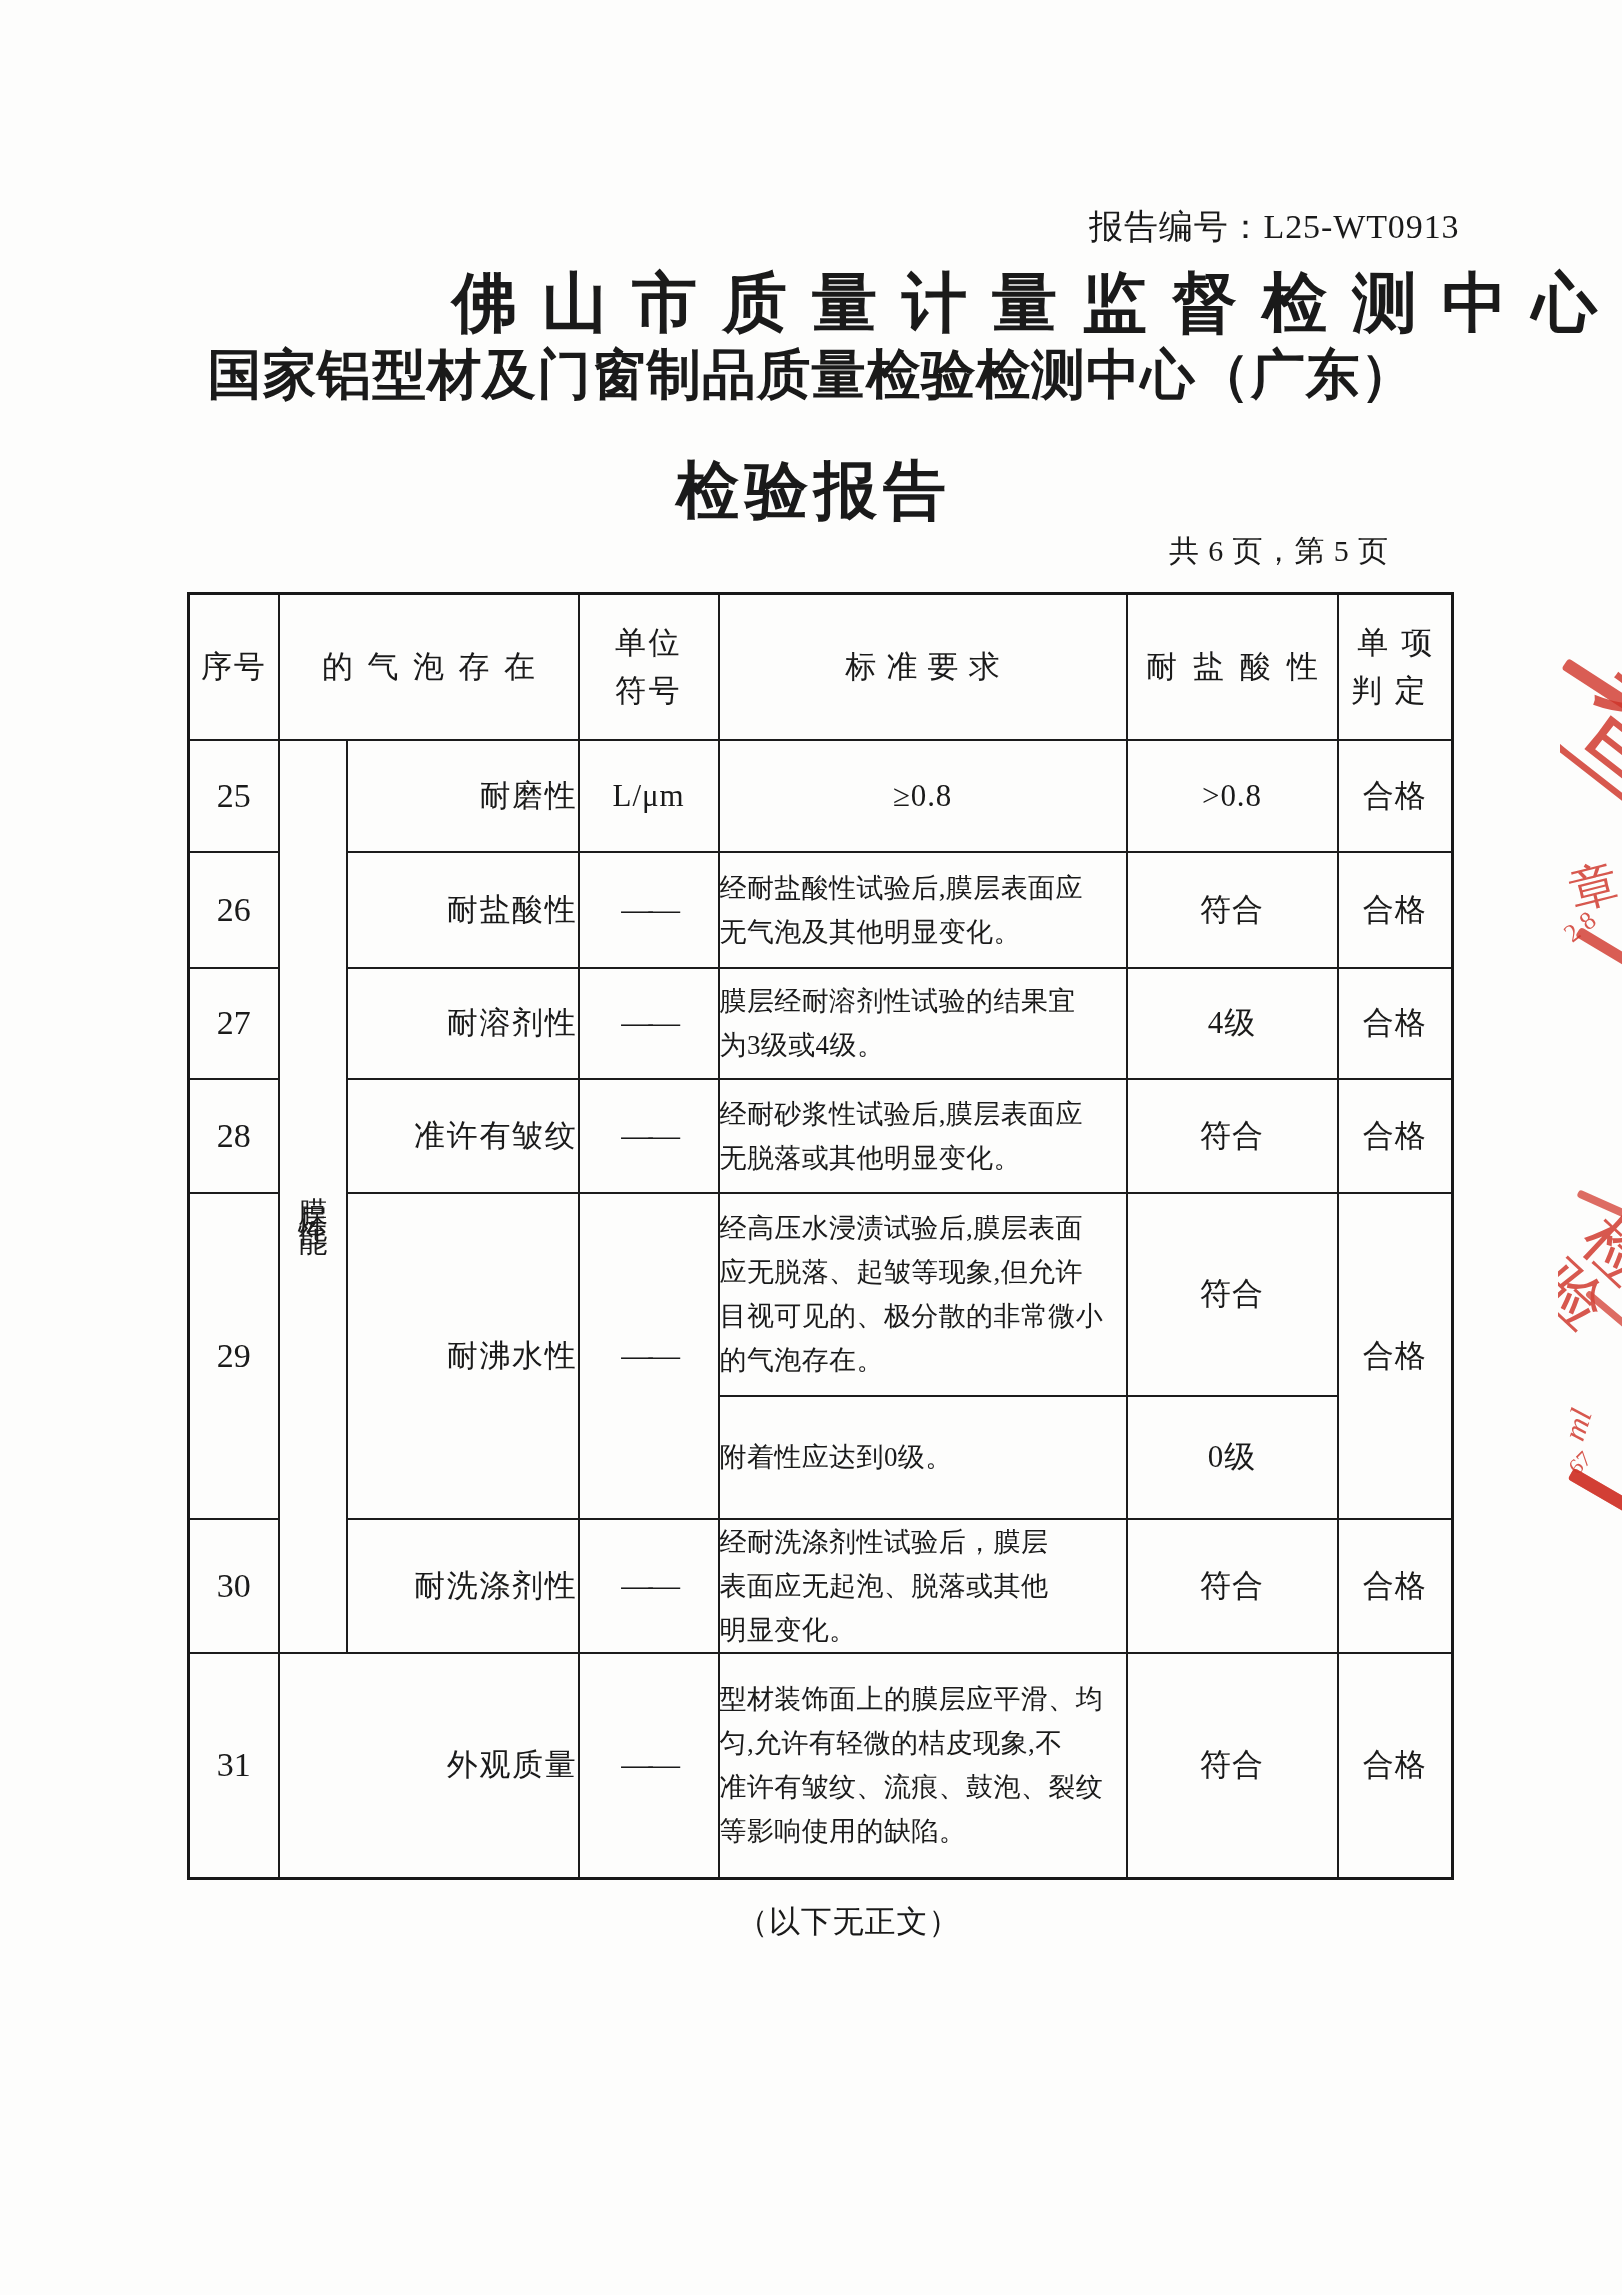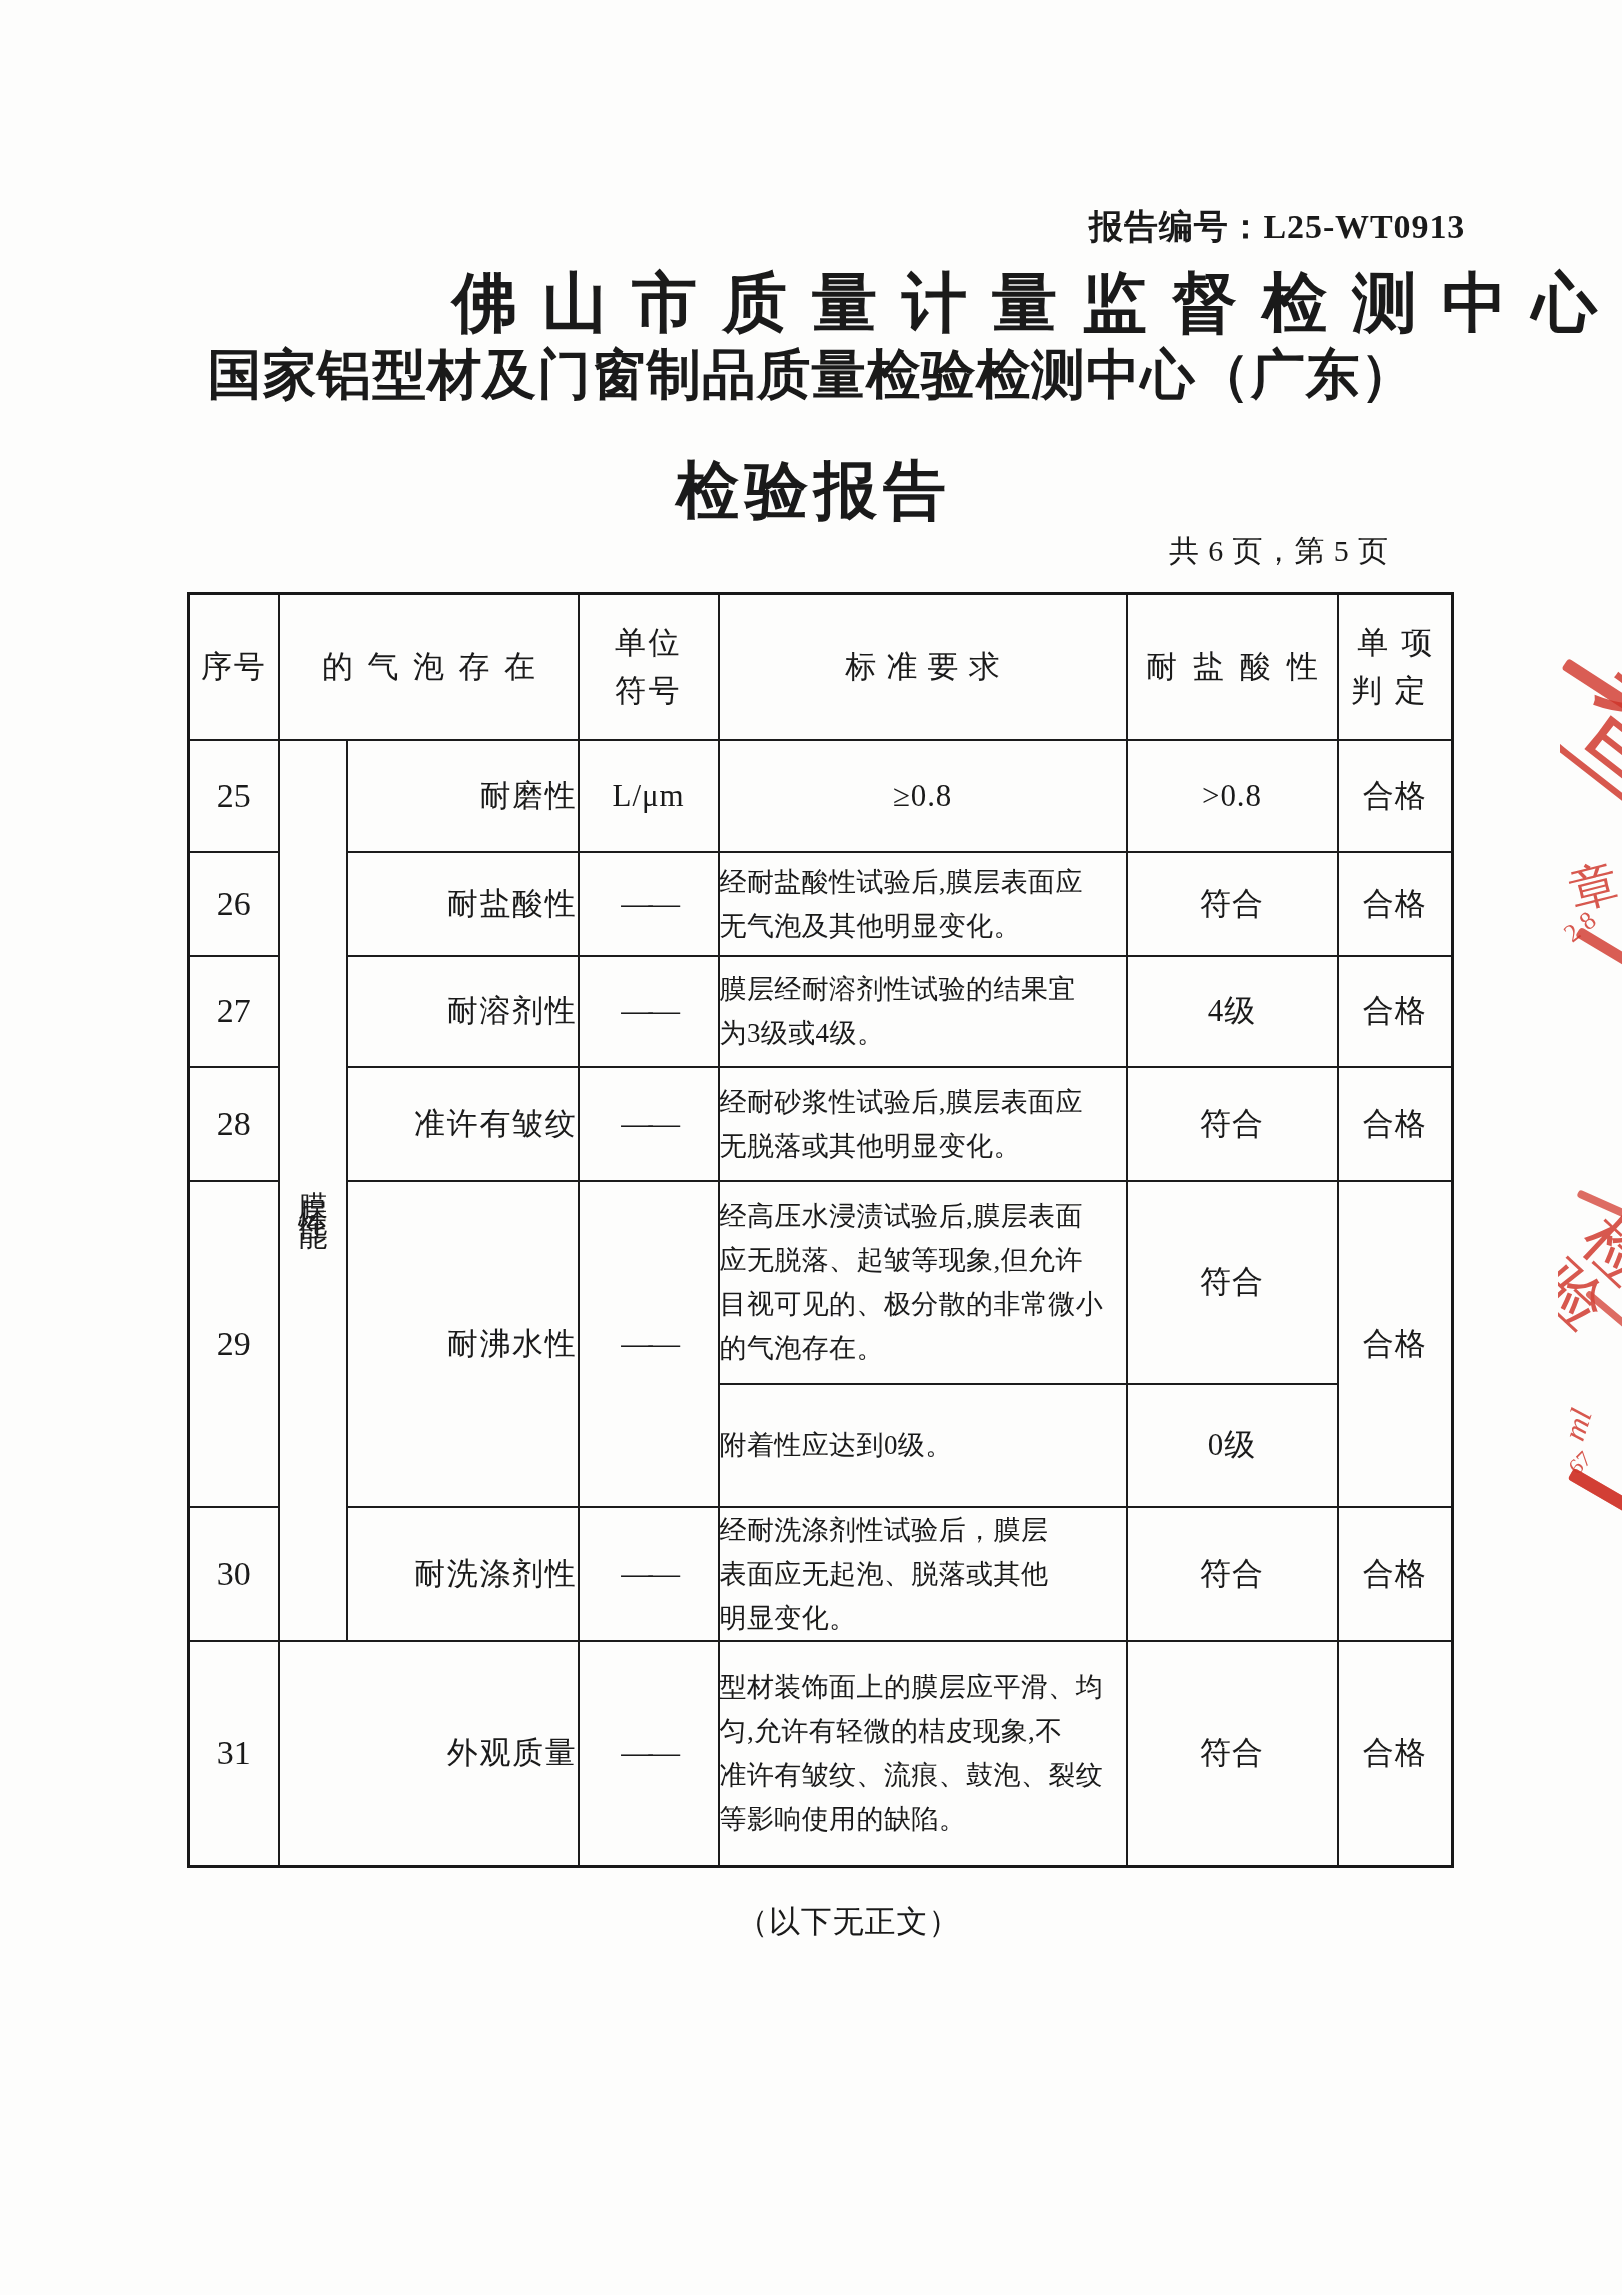--- a/index.html
+++ b/index.html
@@ -8,21 +8,21 @@
     width:1622px;height:2295px;
     margin:0 auto;
     background:#fdfdfc;
     overflow:hidden;
     font-family:"Liberation Serif","DejaVu Serif",serif;
     color:#1a1a1a;
   }
   
   .report-no{
     position:absolute;top:204px;left:1089px;
-    font-size:34px;letter-spacing:0.9px;white-space:nowrap;font-weight:bold;
+    font-size:34px;letter-spacing:0.9px;white-space:nowrap;
   }
   .title1{
     position:absolute;top:259px;left:0;width:100%;
     text-align:right;font-size:65px;font-weight:600;
     letter-spacing:25px;text-indent:25px;white-space:nowrap;
   }
   .title2{
     position:absolute;top:339px;left:0;width:100%;
     text-align:center;font-size:54px;font-weight:600;
     letter-spacing:0.9px;text-indent:0.9px;white-space:nowrap;
@@ -136,21 +136,21 @@
     </tr>
     <tr style="height:112px">
       <td class="num">25</td>
       <td class="grp" rowspan="7"><span class="vtxt">膜层性能</span></td>
       <td class="item">耐磨性</td>
       <td class="ctr">L/μm</td>
       <td class="ctr">≥0.8</td>
       <td class="ctr">&gt;0.8</td>
       <td class="ctr">合格</td>
     </tr>
-    <tr style="height:104px">
+    <tr style="height:116px">
       <td class="num">26</td>
       <td class="item">耐盐酸性</td>
       <td class="unit">——</td>
       <td class="std">经耐盐酸性试验后,膜层表面应
 无气泡及其他明显变化。</td>
       <td class="ctr">符合</td>
       <td class="ctr">合格</td>
     </tr>
     <tr style="height:111px">
       <td class="num">27</td>

